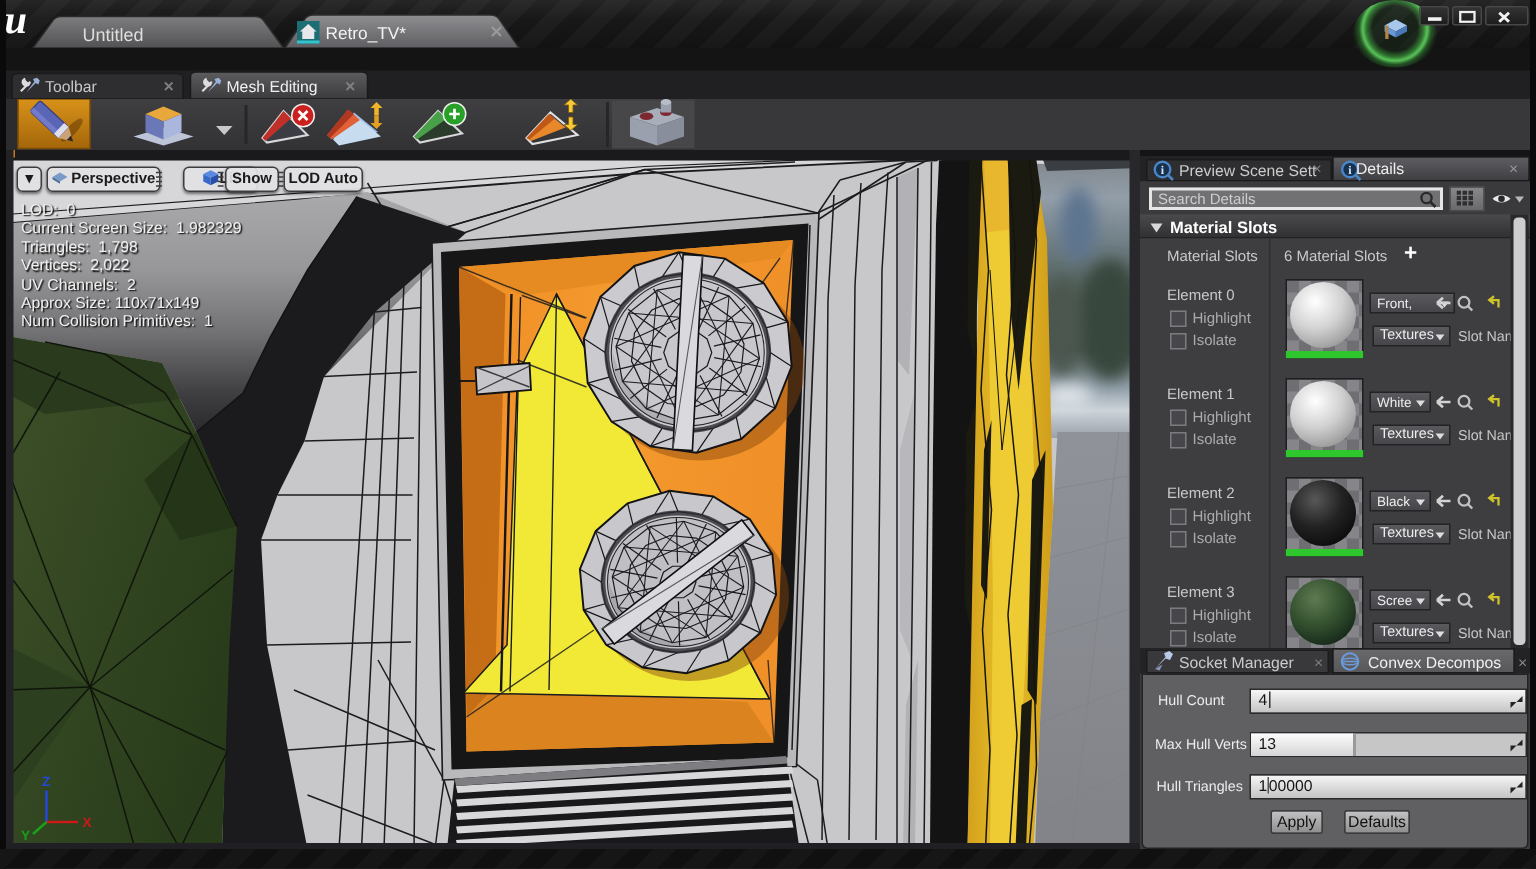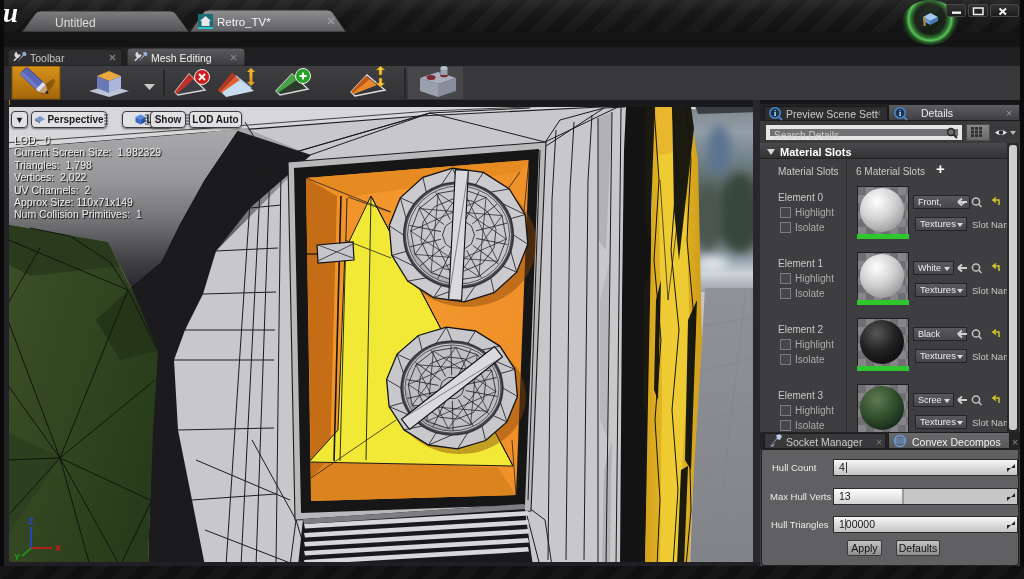--- a/index.html
+++ b/index.html
@@ -573,25 +573,25 @@
         </svg>
       </div>
       <div class="abs" style="left:133px;top:6px;width:15px;height:15px">
         <svg width="15" height="15" style="position:absolute;left:0;top:0">
 <circle cx="7" cy="7" r="5.2" fill="#17324e" stroke="#4a86c8" stroke-width="1.6"></circle>
 <line x1="11" y1="11" x2="14" y2="14" stroke="#4a86c8" stroke-width="1.8"></line>
 <text x="7" y="10" font-size="8" font-weight="bold" fill="#d8e8f8" text-anchor="middle" font-family="Liberation Serif,serif">i</text>
         </svg>
       </div>
       <div class="ptab" style="left:26px;top:8px">Preview Scene Sett</div>
-      <div class="ptab" style="left:161px;top:7px;color:#ededed">Details</div>
+      <div class="ptab" style="left:144px;top:7px;color:#ededed">Details</div>
       <div class="ptab" style="left:115px;top:7px;color:#808080">×</div>
       <div class="ptab" style="left:246px;top:7px;color:#9a9a9a">×</div>
       <div class="abs" style="left:0;top:21px;width:260px;height:22px;background:#3a3a3d"></div>
-      <div class="abs" style="left:6px;top:25px;width:196px;height:15px;background:#717173;border:4px solid #e5e5e5;font-size:10px;color:#cdcdcd;line-height:13px;padding-left:4px">Search Details</div>
+      <div class="abs" style="left:6px;top:25px;width:196px;height:15px;background:#717173;border:2px solid #e5e5e5;font-size:10px;color:#cdcdcd;line-height:13px;padding-left:4px">Search Details</div>
       <svg class="abs" style="left:186px;top:27px" width="12" height="12">
         <circle cx="5" cy="5" r="3.4" fill="none" stroke="#2a2a2a" stroke-width="1.6"></circle>
         <line x1="7.5" y1="7.5" x2="11" y2="11" stroke="#2a2a2a" stroke-width="1.8"></line>
       </svg>
       <div class="abs" style="left:206px;top:24px;width:24px;height:17px;background:linear-gradient(#88888a,#6a6a6c);border:1px solid #4a4a4a"></div>
       <svg class="abs" style="left:211px;top:27px" width="14" height="12">
         <rect x="0" y="0.0" width="3" height="2.8" fill="#2e2e30"></rect>
         <rect x="4" y="0.0" width="3" height="2.8" fill="#2e2e30"></rect>
         <rect x="8" y="0.0" width="3" height="2.8" fill="#2e2e30"></rect>
         <rect x="0" y="3.6" width="3" height="2.8" fill="#2e2e30"></rect>
@@ -678,21 +678,21 @@
           <defs>
             <radialGradient id="sg2" cx="0.38" cy="0.3" r="0.75">
               <stop offset="0" stop-color="#585858"></stop>
               <stop offset="0.55" stop-color="#222222"></stop>
               <stop offset="1" stop-color="#0c0c0c"></stop>
             </radialGradient>
           </defs>
           <circle cx="25" cy="24" r="22" fill="url(#sg2)"></circle>
           <rect x="0" y="48" width="52" height="5" fill="#2ec82e"></rect>
         </svg>
-        <div class="dd" style="left:153px;top:168px;width:54px">Black<b></b></div>
+        <div class="dd" style="left:153px;top:168px;width:41px">Black<b></b></div>
         <svg class="abs" style="left:195px;top:168px" width="62" height="15">
           <path d="M 3 7 h 9 M 3 7 l 4 -3.5 M 3 7 l 4 3.5" stroke="#d2d2d2" stroke-width="1.8" fill="none"></path>
           <circle cx="21" cy="6.5" r="3.6" fill="none" stroke="#c2c2c2" stroke-width="1.5"></circle>
           <line x1="23.5" y1="9" x2="26.5" y2="12" stroke="#c2c2c2" stroke-width="1.6"></line>
           <path d="M 44 10 v -5 h -6 M 41 2.5 L 37.8 5 L 41 7.5" stroke="#cfc42a" stroke-width="1.5" fill="none"></path>
         </svg>
         <div class="dd" style="left:155px;top:190px;width:52px;font-size:9.5px">Textures<b></b></div>
         <div class="slotn" style="left:212px;top:192px">Slot Name</div>
         <div class="elbl" style="left:18px;top:231px">Element 3</div>
         <div class="chk" style="left:20px;top:246px"></div>

